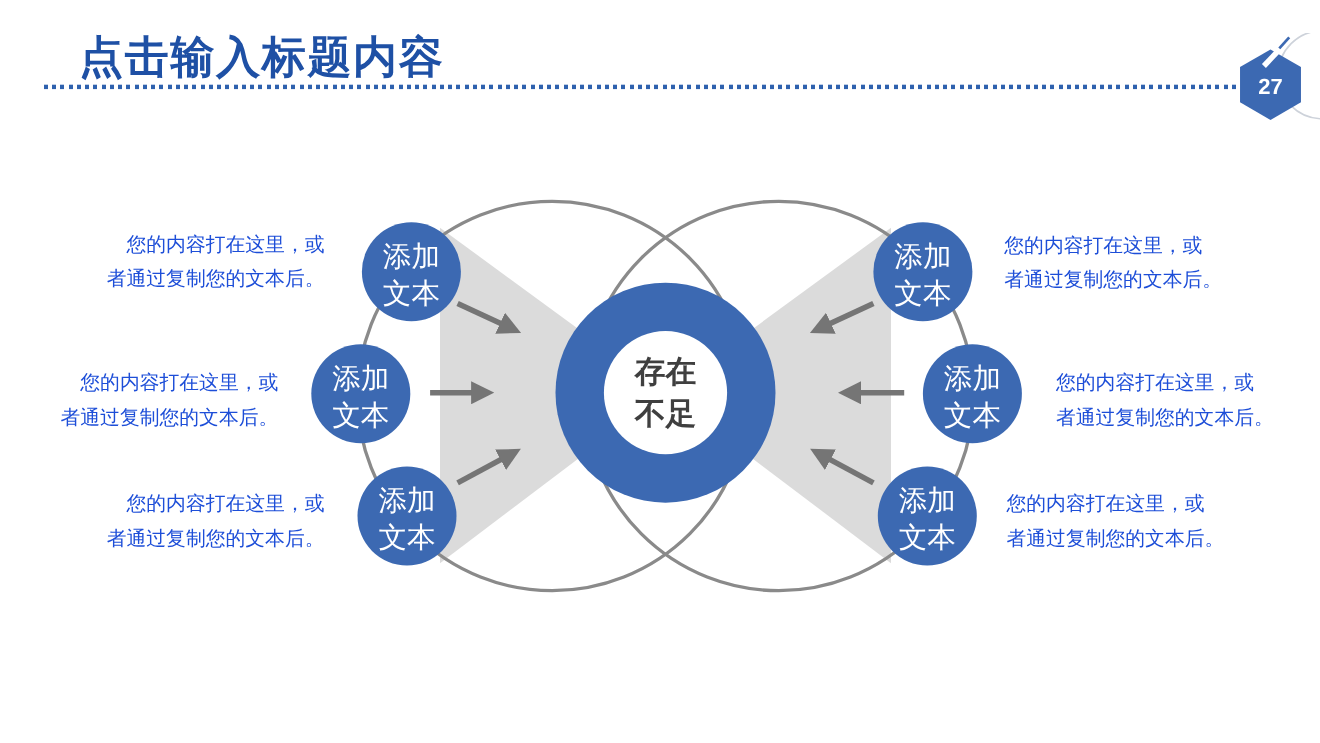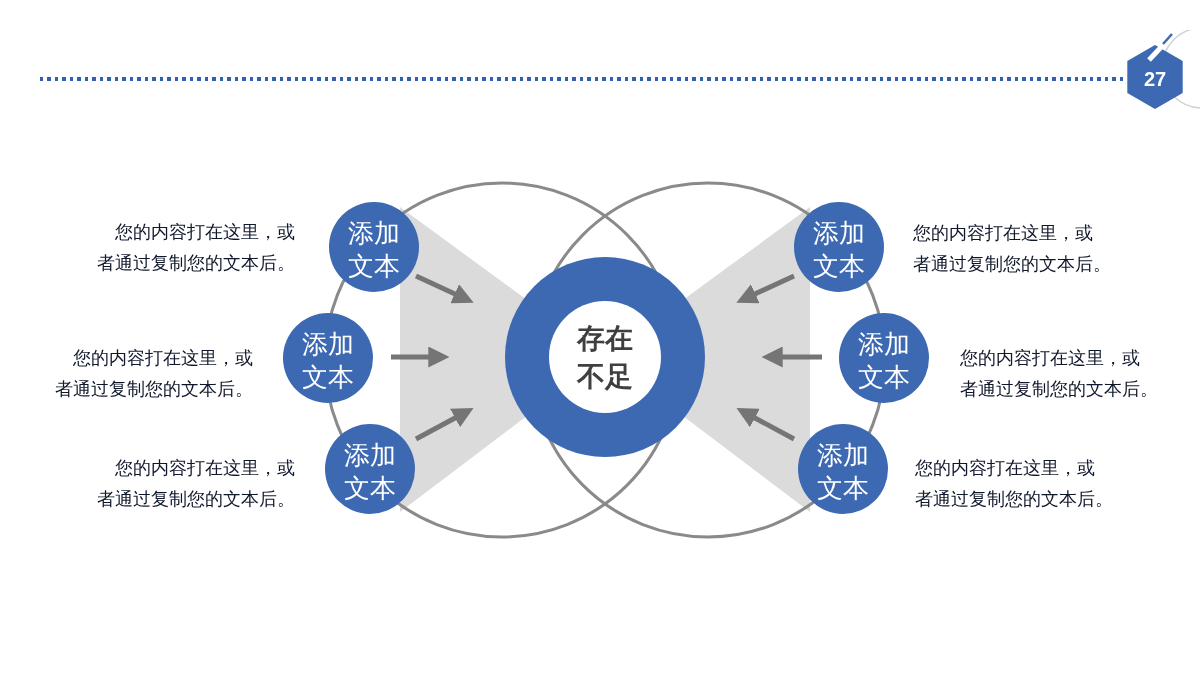--- a/index.html
+++ b/index.html
@@ -32,39 +32,39 @@
     font-size:28px;font-weight:bold;fill:#3F3F3F;
     font-family:"Liberation Sans","DejaVu Sans",sans-serif;
   }
   .badge-num{
     font-size:20px;font-weight:bold;fill:#ffffff;
     font-family:"Liberation Sans","DejaVu Sans",sans-serif;
   }
 
   
   .desc{
-    position:absolute;font-size:18px;line-height:31px;color:#0f172a;
+    position:absolute;font-size:18px;line-height:31px;color:#1d4ed8;
     white-space:nowrap;
-    margin-top:10px;
   }
   .desc span{display:block;}
   .desc.left{text-align:right;}
   .desc.right{text-align:left;}
   .desc-lt{top:207px;right:905px;}
   .desc-lm{top:333px;right:947px;}
   .desc-lb{top:443px;right:905px;}
   .desc-rt{top:208px;left:913px;}
   .desc-rm{top:333px;left:960px;}
   .desc-rb{top:443px;left:915px;}
 </style>
 </head>
 <body>
 
 <div class="slide">
 
+  <h1 class="title">点击输入标题内容</h1>
   <div class="dotted-rule"></div>
 
   <svg class="badge-svg" viewBox="0 0 100 100">
     <circle cx="84" cy="38" r="40" fill="none" stroke="#CDD2DA" stroke-width="1.5"></circle>
     <polygon points="37,15 64.7,31 64.7,63 37,79 9.3,63 9.3,31" fill="#3C69B2"></polygon>
     <line x1="31" y1="30" x2="47" y2="13" stroke="#ffffff" stroke-width="5"></line>
     <line x1="45" y1="14" x2="54" y2="4" stroke="#3C69B2" stroke-width="2.5"></line>
     <text x="37" y="49" text-anchor="middle" dominant-baseline="central" class="badge-num">27</text>
   </svg>
 

